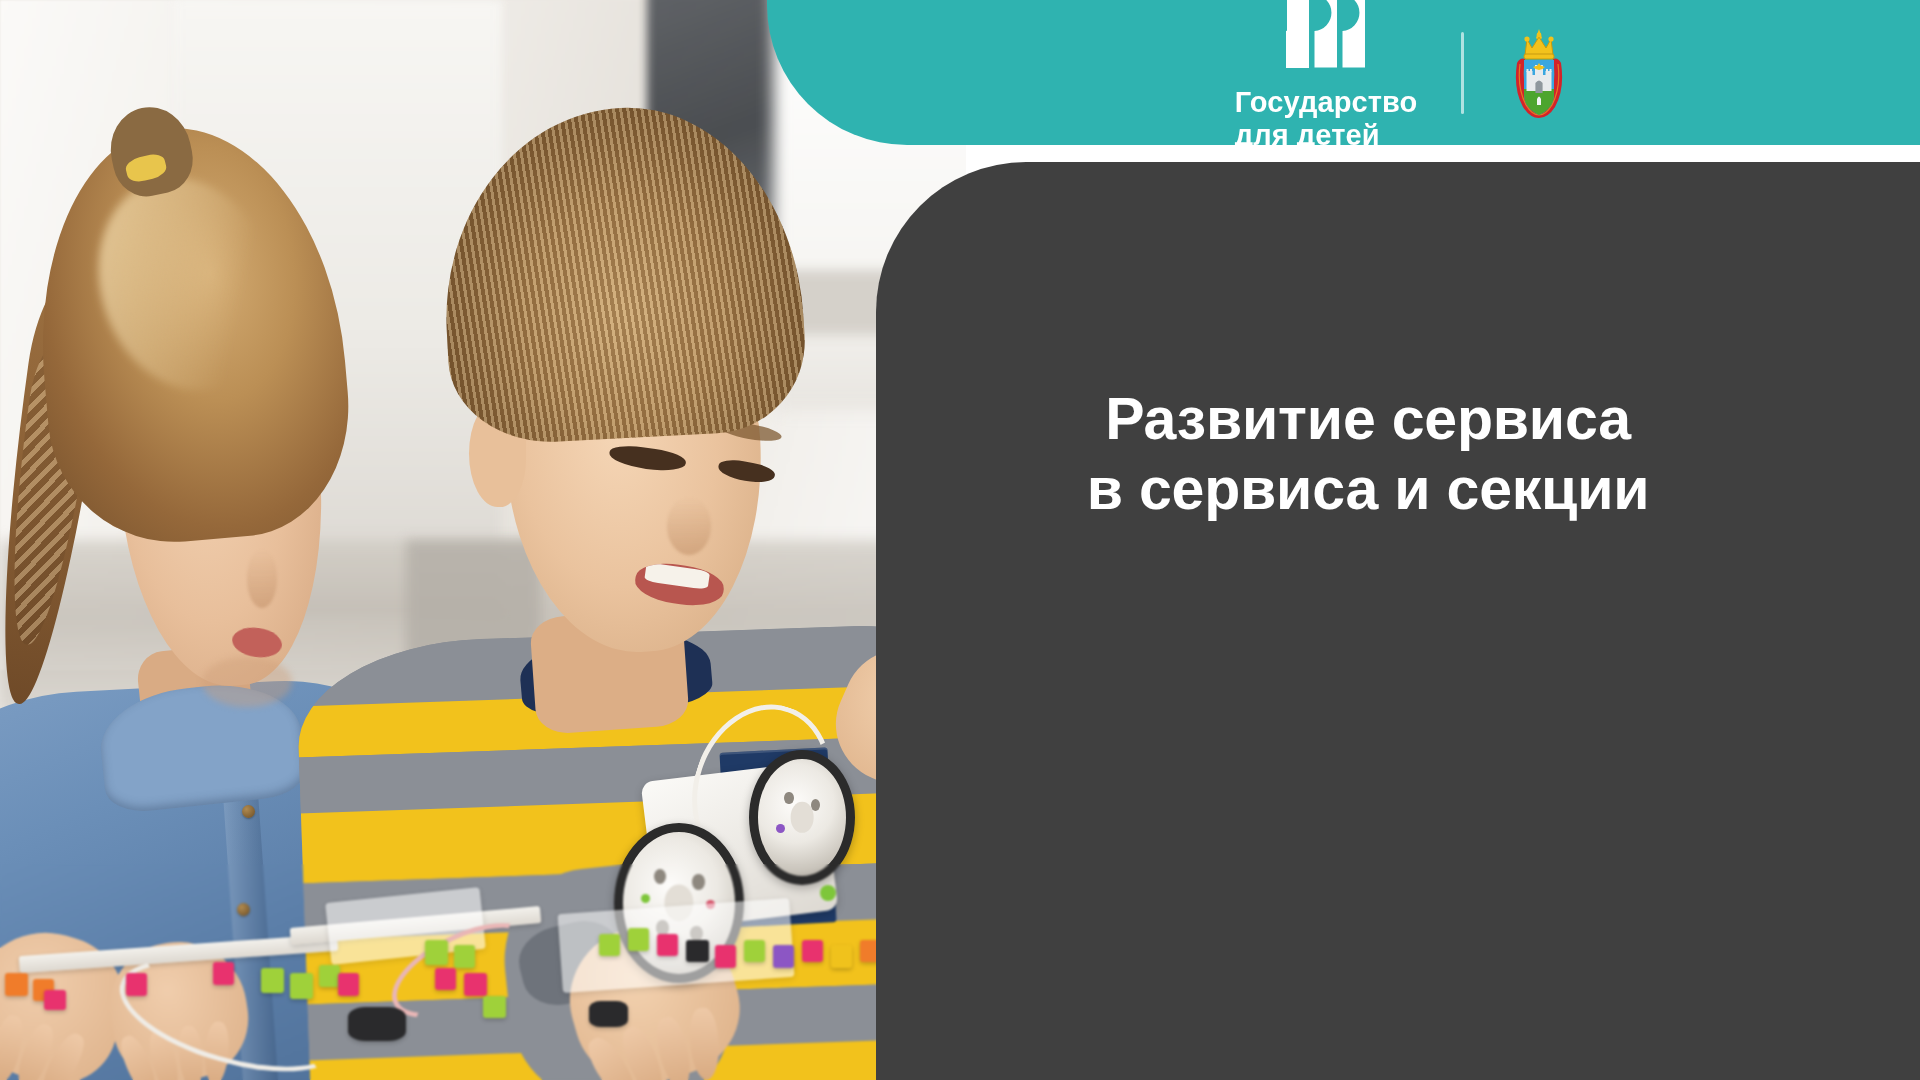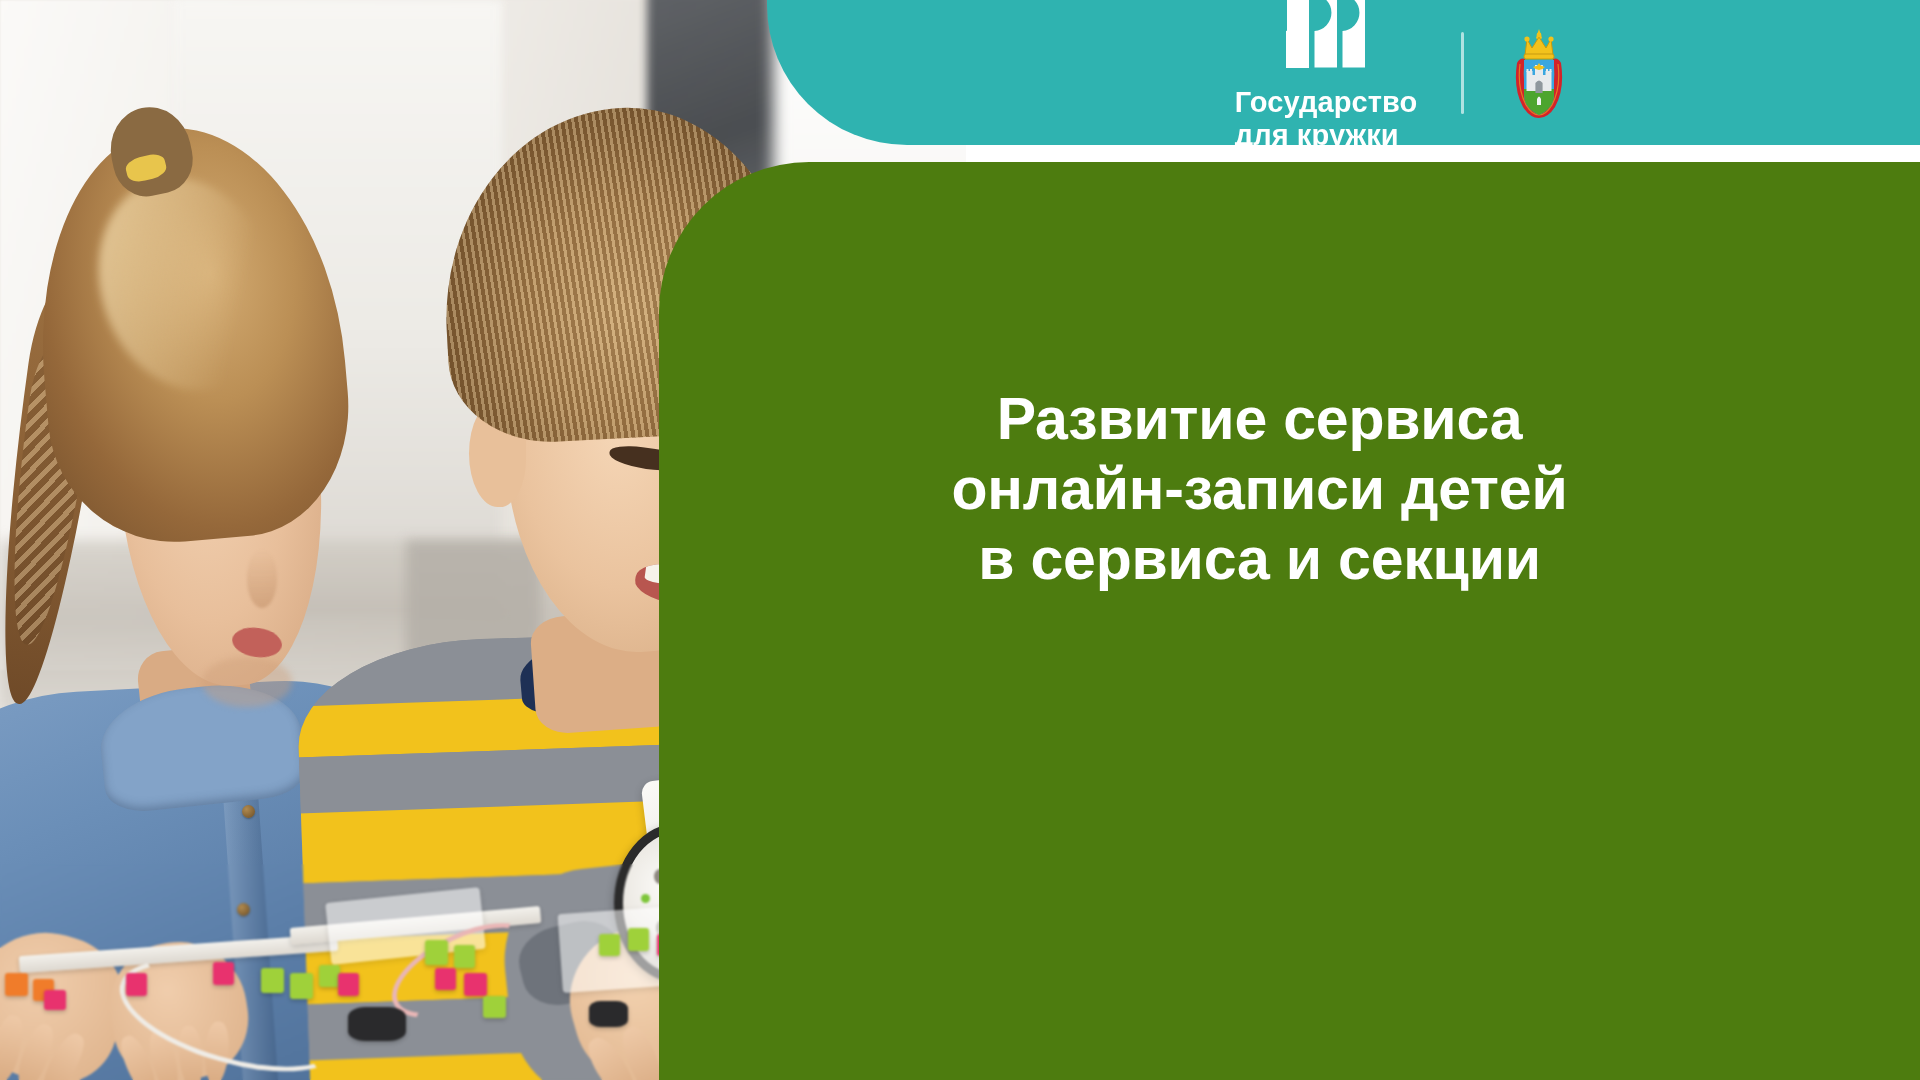--- a/index.html
+++ b/index.html
@@ -198,22 +198,22 @@
   .logo-left-text{ color:#fff; font-weight:700; font-size:29px; line-height:1.13;
      letter-spacing:.1px; white-space:nowrap;}
   .divider{ width:3px; height:82px; background:rgba(255,255,255,.62); border-radius:2px;
      margin:0 6px; flex:none;}
   .logo-right{ display:flex; align-items:center; gap:22px; }
   .coa{ width:62px; height:92px; flex:none; }
   .logo-right-text{ color:#fff; font-weight:700; font-size:29px; line-height:1.13;
      letter-spacing:.1px; white-space:nowrap;}
 
   
-  .blue-panel{ position:absolute; right:0; top:162px; width:1261px; height:918px;
-     background:#4d7c0f; border-top-left-radius:150px; z-index:4; overflow:hidden;}
+  .blue-panel{ position:absolute; right:0; top:162px; width:1044px; height:918px;
+     background:#404040; border-top-left-radius:150px; z-index:4; overflow:hidden;}
   .headline{ position:absolute; left:0; right:60px; top:222px;
      color:#ffffff; text-align:center; font-weight:700;
      font-size:59px; line-height:1.19; letter-spacing:-.2px;}
   .headline .ln{ display:block; }
   .hash-btn{ position:absolute; left:50%; transform:translateX(-50%); top:618px;
      width:598px; height:92px; border:3px solid #ffffff; border-radius:46px;
      background:transparent; display:flex; align-items:center; justify-content:center;
      color:#ffffff; font-weight:700; font-size:40px; letter-spacing:.2px; cursor:pointer;}
   .footer-note{ position:absolute; right:48px; bottom:30px; color:#ffffff;
      font-size:19px; font-weight:400; letter-spacing:.15px; opacity:.97;}
@@ -395,21 +395,21 @@
 
             <path fill="#ffffff" d="M0.5 0.5 h22.5 v73 h-22.5 v-36.5 a18.3 18.3 0 0 0 0 -36.5 z"></path>
 
             <path fill="#ffffff" d="M28.5 0.5 h22.5 v73 h-22.5 v-36.5 a18.3 18.3 0 0 0 0 -36.5 z"></path>
 
             <path fill="#ffffff" d="M56.5 0.5 h22.5 v73 h-22.5 v-36.5 a18.3 18.3 0 0 0 0 -36.5 z"></path>
           </svg>
         </span>
         <span class="logo-left-text">
           <span>Государство</span><br>
-          <span>для кружки</span>
+          <span>для детей</span>
         </span>
       </div>
 
       <div class="divider"></div>
 
       <div class="logo-right">
         <span class="coa">
           <svg viewBox="0 0 62 92" width="62" height="92" aria-hidden="true">
 
             <g>
@@ -452,20 +452,19 @@
         </span>
       </div>
 
     </div>
   </div>
 
   <div class="blue-panel">
 
     <h1 class="headline">
       <span class="ln">Развитие сервиса</span>
-      <span class="ln">онлайн-записи детей</span>
       <span class="ln">в сервиса и секции</span>
     </h1>
 
 
   </div>
 
 </div>
 
 </body></html>

